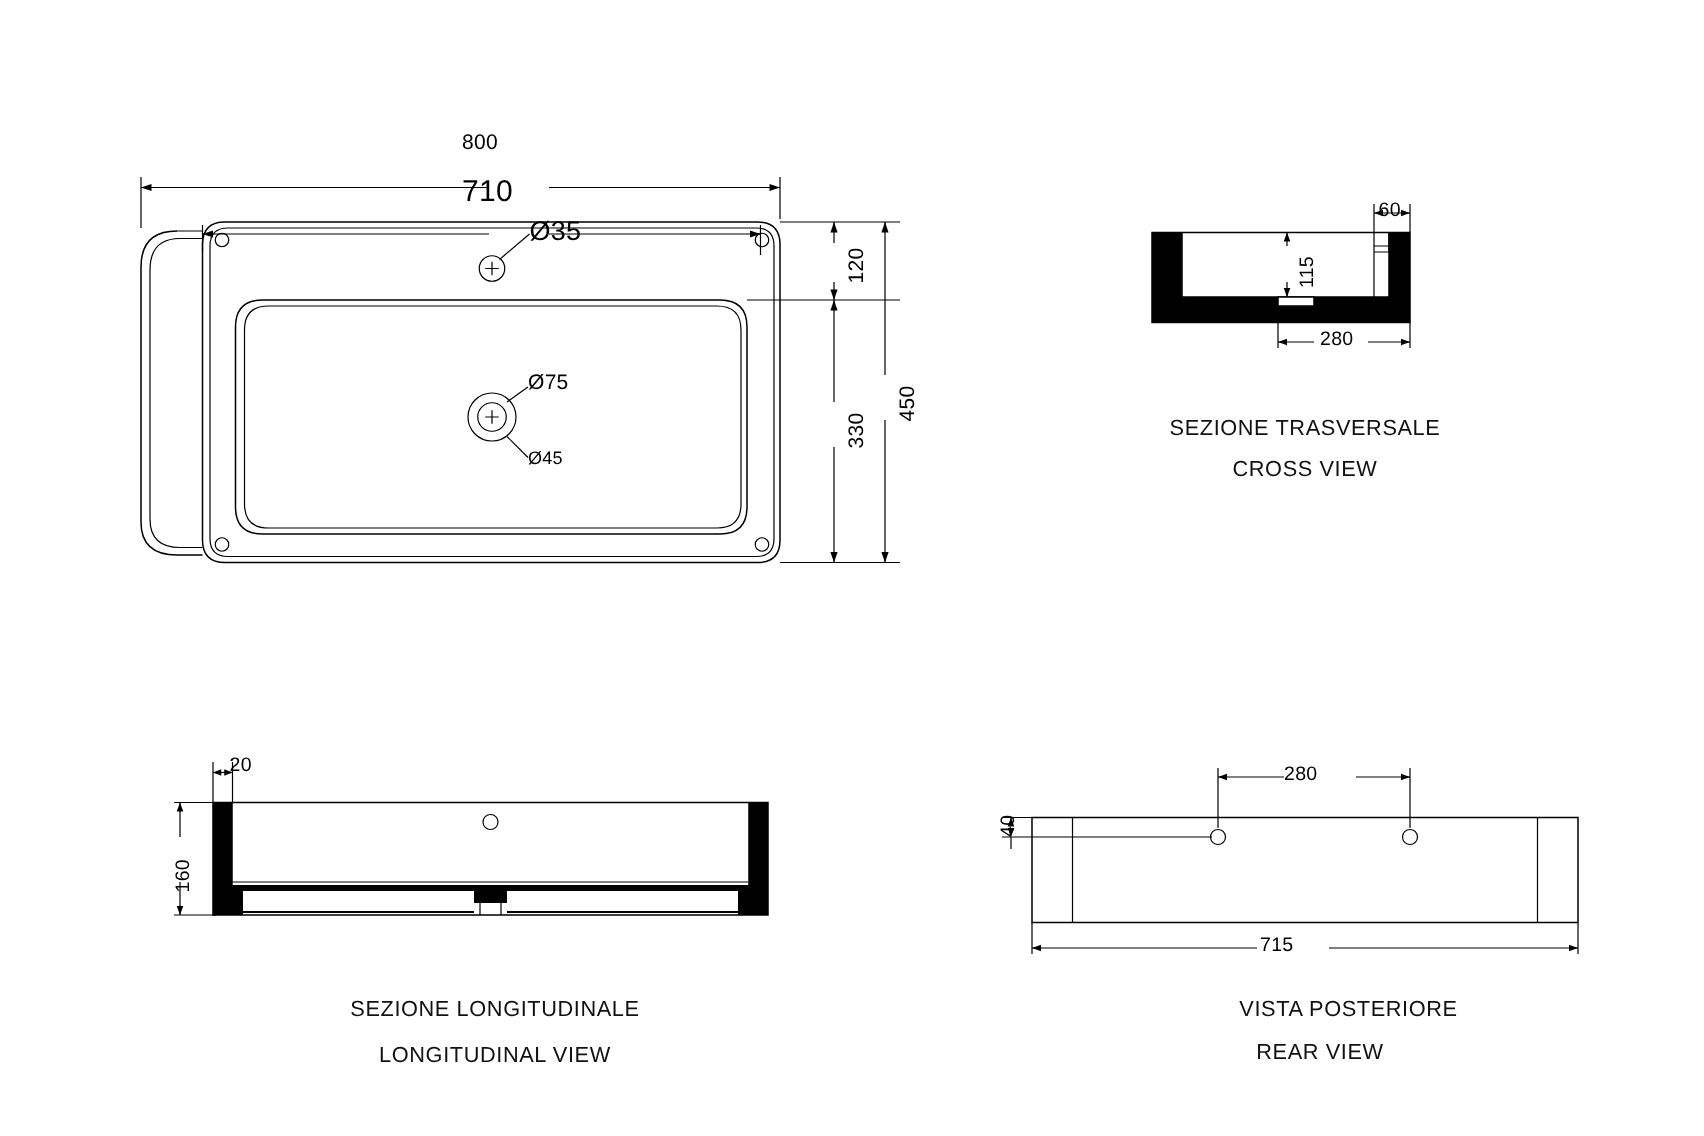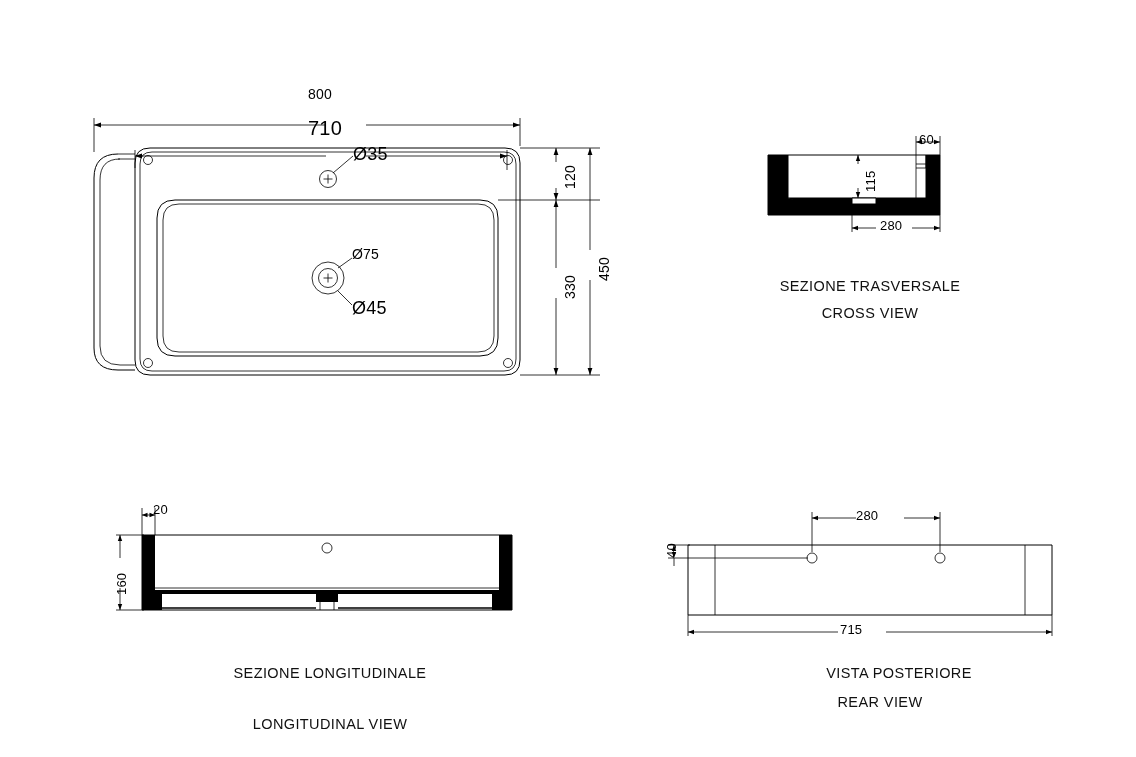--- a/index.html
+++ b/index.html
@@ -107,21 +107,21 @@
 
       <path class="thin" d="M 510 78 L 510 180 M 510 210 L 510 305"></path>
       <path class="fillblk" d="M 510 78 l -2.4 7 h 4.8 z"></path>
       <path class="fillblk" d="M 510 305 l -2.4 -7 h 4.8 z"></path>
     </svg>
 
     <div class="dim" style="left:228px; top:16px; font-size:14px;">800</div>
     <div class="dim" style="left:228px; top:47px; font-size:20px;">710</div>
     <div class="dim" style="left:273px; top:74px; font-size:18px;">Ø35</div>
     <div class="dim" style="left:272px; top:176px; font-size:14px;">Ø75</div>
-    <div class="dim" style="left:272px; top:228px; font-size:18px;text-align:right;">Ø45</div>
+    <div class="dim" style="left:272px; top:228px; font-size:12px;text-align:right;">Ø45</div>
     <div class="dim vert" style="left:482px; top:119px; font-size:14px;">120</div>
     <div class="dim vert" style="left:482px; top:229px; font-size:14px;">330</div>
     <div class="dim vert" style="left:516px; top:211px; font-size:14px;">450</div>
   </div>
 
   <div class="view" style="left:740px; top:120px; width:290px; height:130px;">
     <svg width="290" height="130" viewBox="0 0 290 130">
 
       <path class="fillblk" d="M 28 35 L 48 35 L 48 78 L 62 82 L 62 95 L 28 95 Z"></path>
 
@@ -187,21 +187,21 @@
 
       <path class="thin" d="M 10 45 L 10 68 M 10 98 L 10 120"></path>
       <path class="fillblk" d="M 10 45 l -2.2 6 h 4.4 z"></path>
       <path class="fillblk" d="M 10 120 l -2.2 -6 h 4.4 z"></path>
       <path class="thin" d="M 6 45 L 34 45 M 6 120 L 34 120"></path>
     </svg>
     <div class="dim" style="left:30px; top:12px; font-size:13px;margin-left:13px;">20</div>
     <div class="dim vert" style="left:4px; top:105px; font-size:13px;">160</div>
   </div>
   <div class="cap" style="left:160px; top:665px; width:340px;">SEZIONE LONGITUDINALE</div>
-  <div class="cap" style="left:160px; top:716px; width:340px;">LONGITUDINAL VIEW</div>
+  <div class="cap" style="left:160px; top:696px; width:340px;">LONGITUDINAL VIEW</div>
 
   <div class="view" style="left:660px; top:490px; width:420px; height:150px;">
     <svg width="420" height="150" viewBox="0 0 420 150">
 
       <path class="ln" d="M 28 55 L 392 55 L 392 125 L 28 125 Z" fill="none"></path>
 
       <path class="thin" d="M 55 55 L 55 125 M 365 55 L 365 125"></path>
 
       <circle cx="152" cy="68" r="5" class="thin"></circle>
       <circle cx="280" cy="68" r="5" class="thin"></circle>

